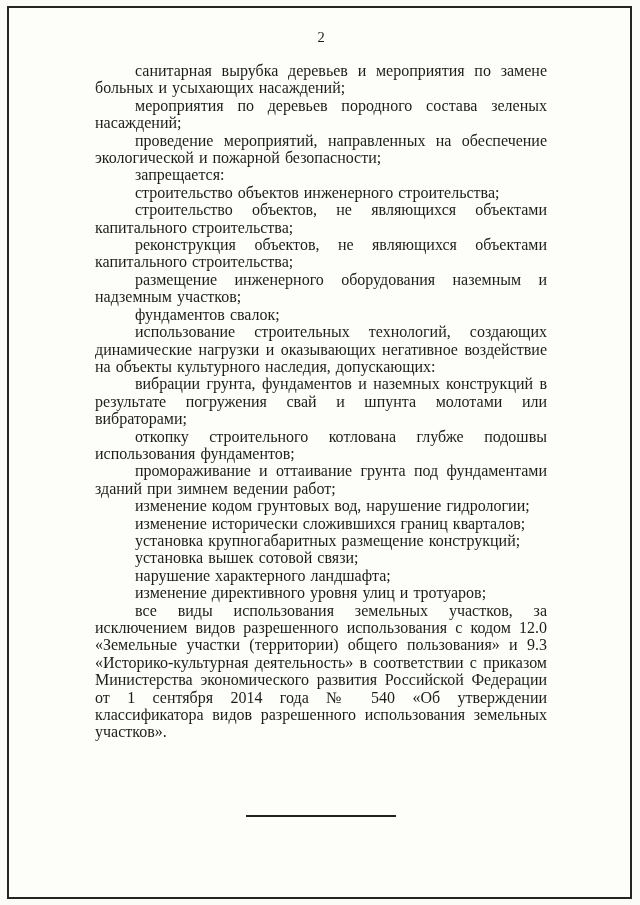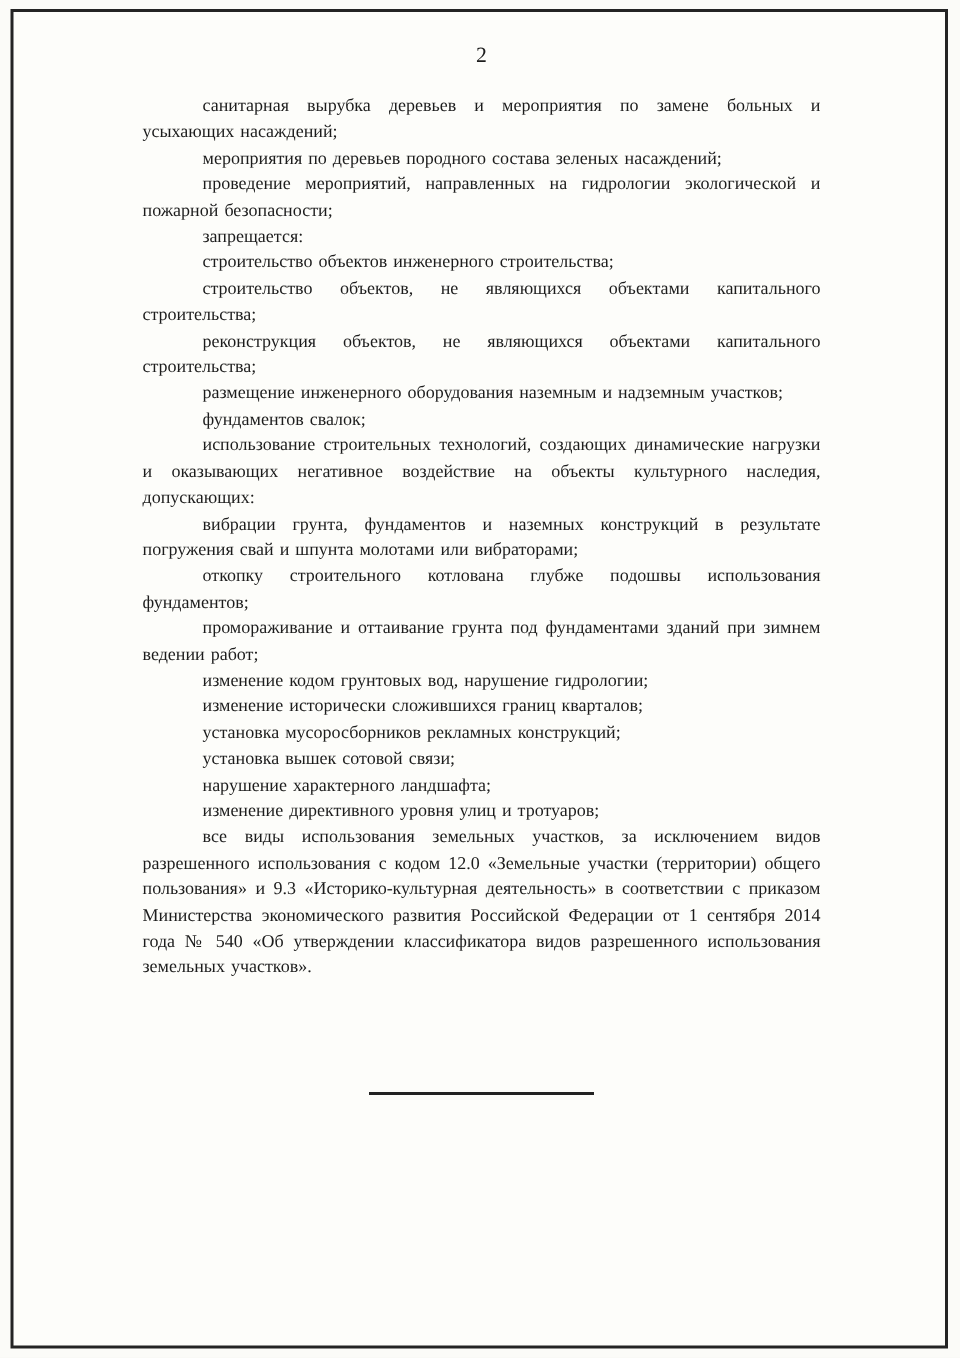--- a/index.html
+++ b/index.html
@@ -31,21 +31,21 @@
     width: 452px;
     color: #1c1c1c;
   }
   .page-number {
     text-align: center;
     font-size: 14.5px;
     line-height: 18px;
     margin-bottom: 16px;
   }
   .paragraphs .para {
-    font-size: 12px;
+    font-size: 16px;
     line-height: 17.4px;
     text-align: justify;
     text-indent: 40px;
     word-spacing: 1px;
   }
   .separator-line {
     width: 150px;
     margin: 74px auto 0 auto;
     border-top: 2px solid #222;
   }
@@ -53,34 +53,34 @@
 </head>
 <body>
 
 <div class="scan-page">
   <div class="page-border"></div>
   <div class="content">
     <div class="page-number">2</div>
     <div class="paragraphs">
         <p class="para">санитарная вырубка деревьев и мероприятия по замене больных и усыхающих насаждений;</p>
         <p class="para">мероприятия по деревьев породного состава зеленых насаждений;</p>
-        <p class="para">проведение мероприятий, направленных на гидрологии экологической и пожарной безопасности;</p>
+        <p class="para">проведение мероприятий, направленных на обеспечение экологической и пожарной безопасности;</p>
         <p class="para">запрещается:</p>
         <p class="para">строительство объектов инженерного строительства;</p>
         <p class="para">строительство объектов, не являющихся объектами капитального строительства;</p>
         <p class="para">реконструкция объектов, не являющихся объектами капитального строительства;</p>
         <p class="para">размещение инженерного оборудования наземным и надземным участков;</p>
         <p class="para">фундаментов свалок;</p>
         <p class="para">использование строительных технологий, создающих динамические нагрузки и оказывающих негативное воздействие на объекты культурного наследия, допускающих:</p>
         <p class="para">вибрации грунта, фундаментов и наземных конструкций в результате погружения свай и шпунта молотами или вибраторами;</p>
         <p class="para">откопку строительного котлована глубже подошвы использования фундаментов;</p>
         <p class="para">промораживание и оттаивание грунта под фундаментами зданий при зимнем ведении работ;</p>
         <p class="para">изменение кодом грунтовых вод, нарушение гидрологии;</p>
         <p class="para">изменение исторически сложившихся границ кварталов;</p>
-        <p class="para">установка мусоросборников рекламных конструкций;</p>
+        <p class="para">установка крупногабаритных размещение конструкций;</p>
         <p class="para">установка вышек сотовой связи;</p>
         <p class="para">нарушение характерного ландшафта;</p>
         <p class="para">изменение директивного уровня улиц и тротуаров;</p>
         <p class="para">все виды использования земельных участков, за исключением видов разрешенного использования с кодом 12.0 «Земельные участки (территории) общего пользования» и 9.3 «Историко-культурная деятельность» в соответствии с приказом Министерства экономического развития Российской Федерации от 1 сентября 2014 года № 540 «Об утверждении классификатора видов разрешенного использования земельных участков».</p>
       </div>
     <div class="separator-line"></div>
   </div>
 </div>
 
 </body></html>

